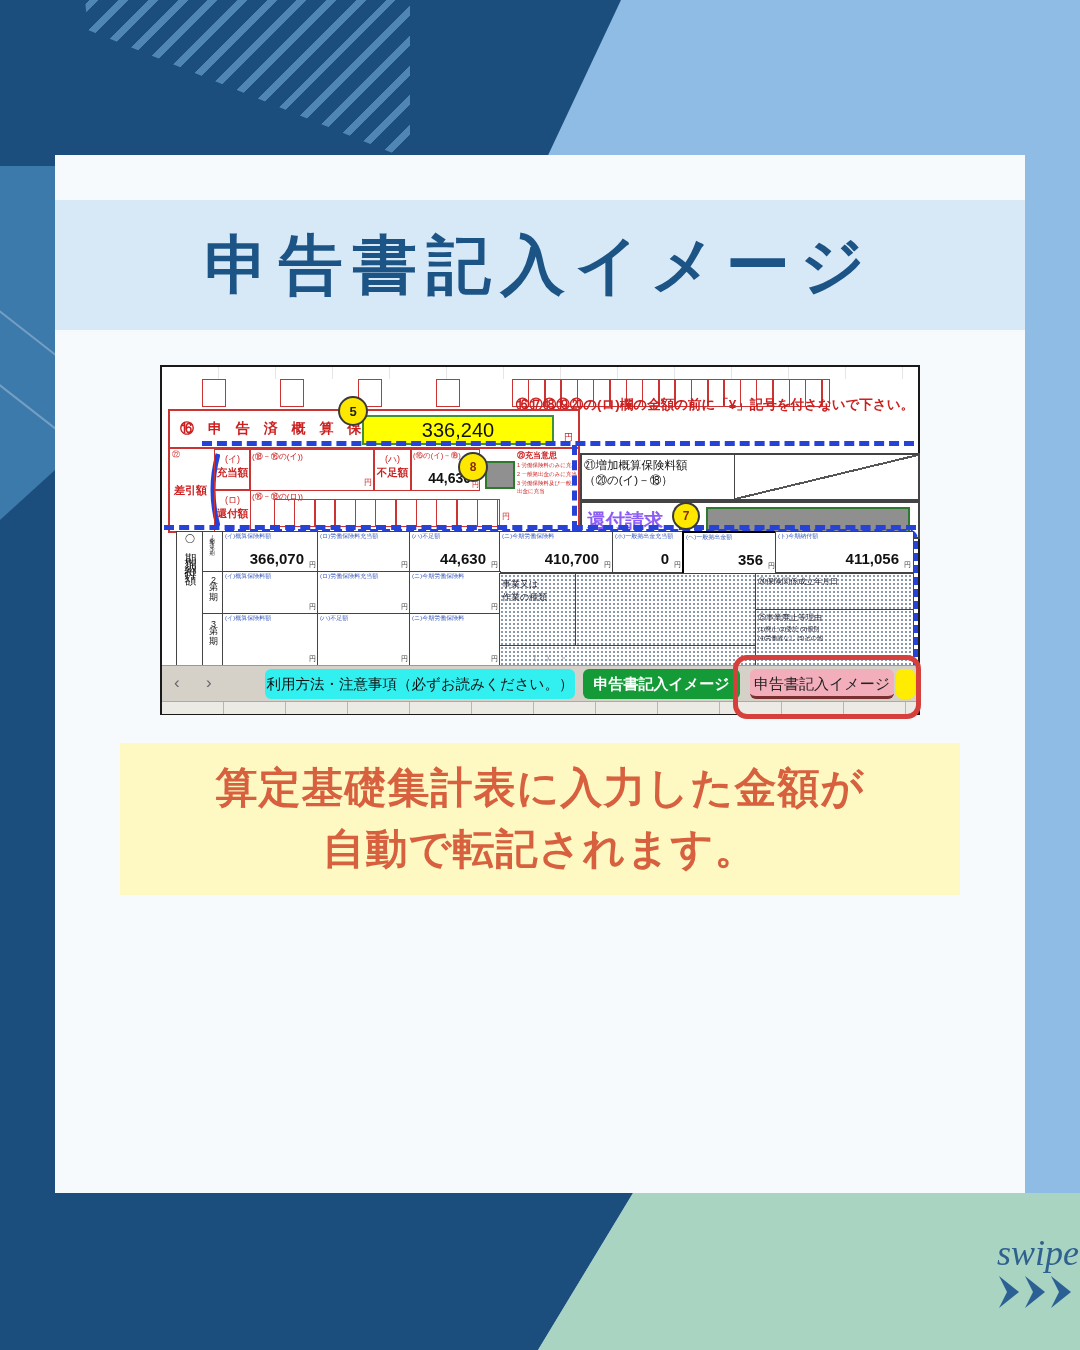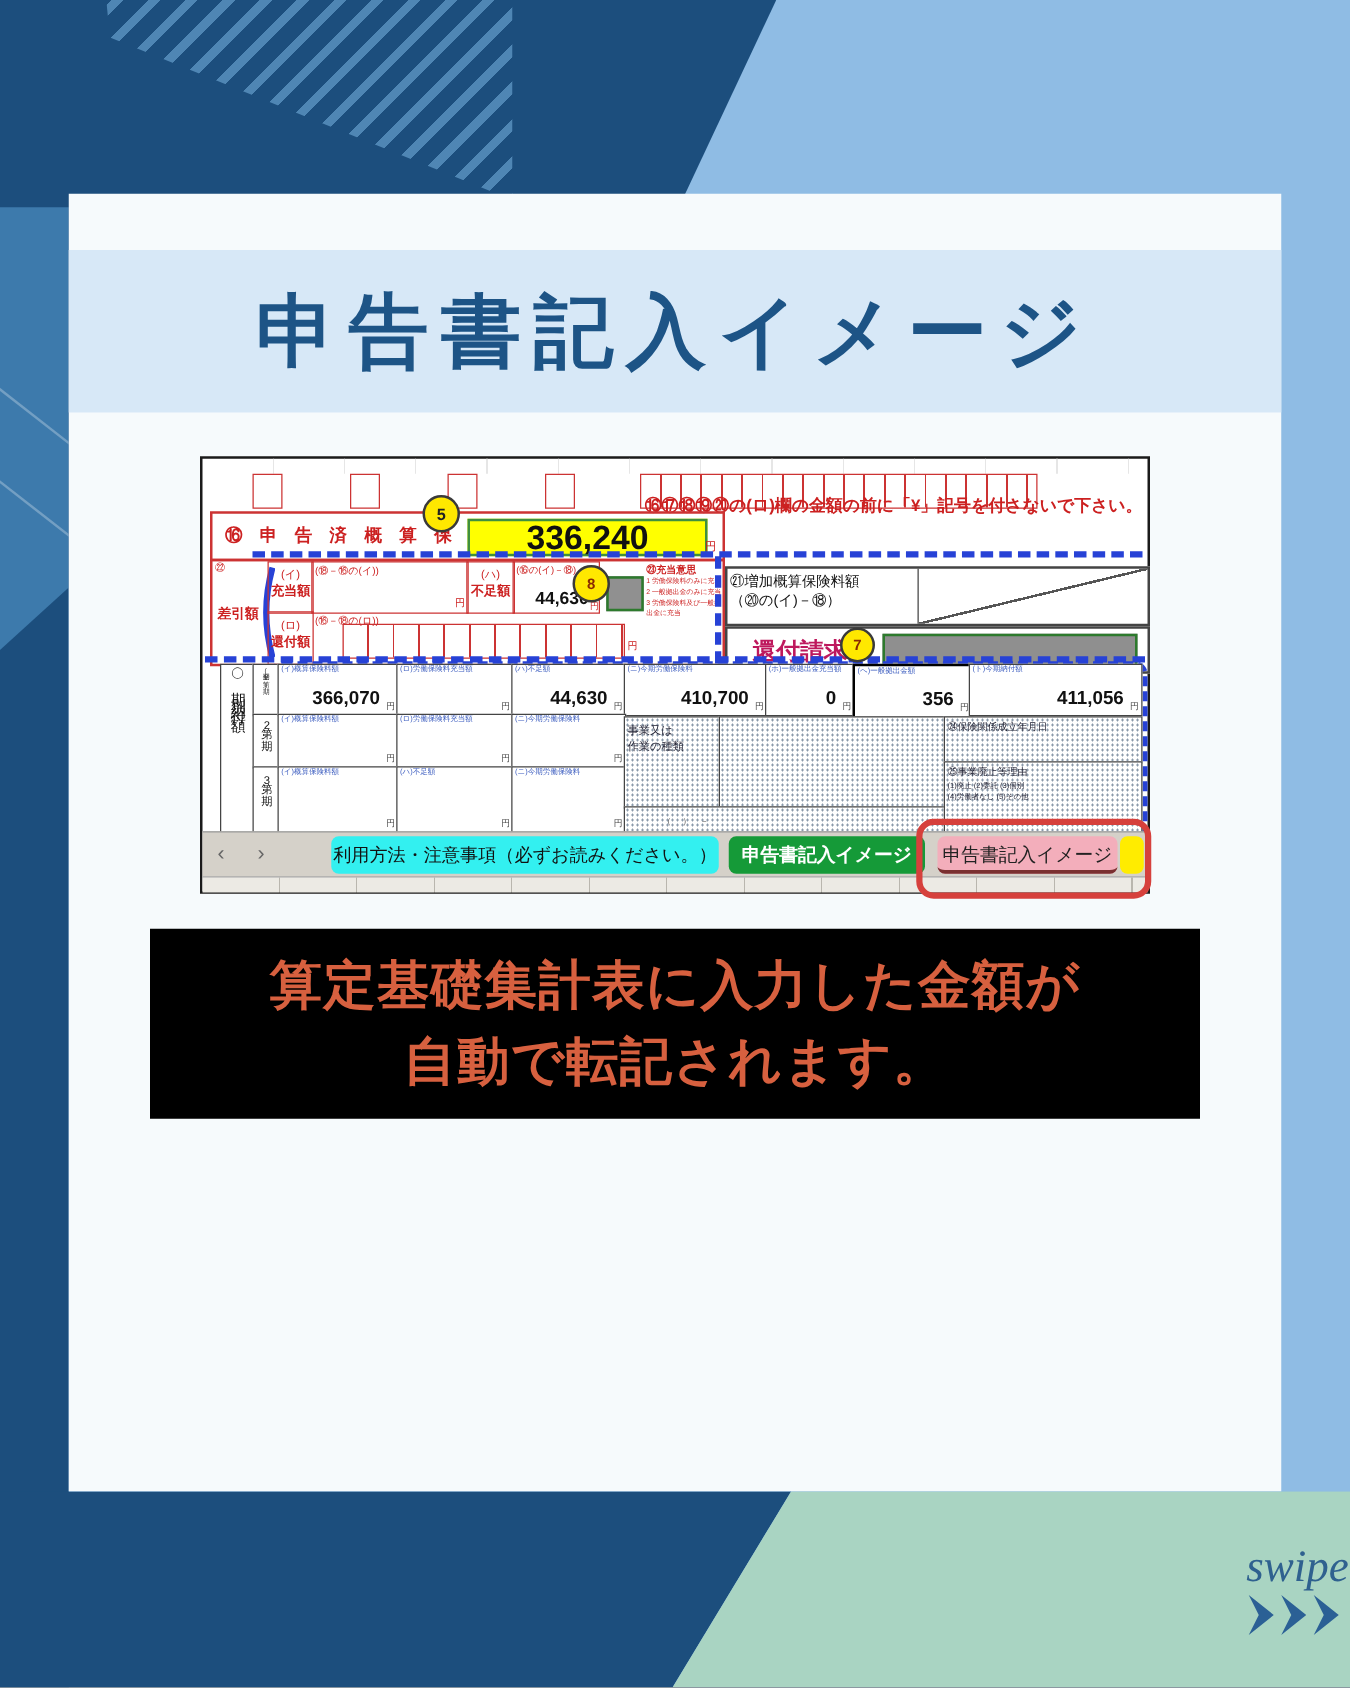--- a/index.html
+++ b/index.html
@@ -37,21 +37,21 @@
   .dashT5{border-top:5px dashed #2742d6;height:0;}
   .dashL5{border-left:5px dashed #2742d6;width:0;}
   .dashT4{border-top:4px dashed #2742d6;height:0;}
   .dashL4{border-left:4px dashed #2742d6;width:0;}
   .thdr{position:absolute;top:1px;left:2px;font-size:6px;color:#3a5bbf;line-height:1.25;}
   .val{position:absolute;right:14px;bottom:5px;font-weight:bold;font-size:15px;color:#111;}
   .yen{position:absolute;right:2px;bottom:2px;font-size:7px;color:#444;}
   .vtext{writing-mode:vertical-rl;text-orientation:upright;}
   .tab{position:absolute;top:302px;height:30px;border-radius:6px;display:flex;align-items:center;justify-content:center;}
   
-  .callout{left:65px;top:588px;width:840px;height:152px;background:#000000;
+  .callout{left:65px;top:588px;width:840px;height:152px;background:#fef9c3;
     display:flex;flex-direction:column;align-items:center;justify-content:center;}
   .callout div{font-size:42px;font-weight:bold;color:#d7603f;line-height:1.45;letter-spacing:1px;}
   .bodytext{left:0;top:768px;width:100%;text-align:center;font-size:42px;font-weight:bold;
     color:#1b4c80;line-height:1.24;letter-spacing:1px;}
   .accent{color:#d7603f;}
   
   .swipe-wrap{right:45px;top:1232px;text-align:right;font-style:italic;}
   .swipe-text{font-family:"Liberation Serif","DejaVu Serif",serif;font-size:36px;color:#2f618f;}
 </style>
 </head>
@@ -82,34 +82,34 @@
       <div class="cellR" style="left:40px;top:12px;width:22px;height:26px;"></div>
       <div class="cellR" style="left:118px;top:12px;width:22px;height:26px;"></div>
       <div class="cellR" style="left:196px;top:12px;width:22px;height:26px;"></div>
       <div class="cellR" style="left:274px;top:12px;width:22px;height:26px;"></div>
       <div class="cellR" style="left:350px;top:12px;width:316px;height:26px;background:repeating-linear-gradient(90deg,transparent 0 14.8px,#cc3333 14.8px 16.3px);"></div>
 
       <div class="abs red" style="left:330px;top:29px;width:422px;text-align:right;font-size:13.5px;font-weight:bold;">⑯⑰⑱⑲⑳の(ロ)欄の金額の前に「¥」記号を付さないで下さい。</div>
 
       <div class="cellR" style="left:6px;top:42px;width:408px;height:36px;border-width:2px;">
         <span class="abs red" style="left:10px;top:9px;font-size:14px;font-weight:bold;letter-spacing:5px;">⑯ 申 告 済 概 算 保 険 料 額</span>
-        <div class="abs" style="left:192px;top:4px;width:188px;height:26px;background:#ffff00;border:2px solid #3f8f3f;display:flex;align-items:center;justify-content:center;font-size:27px;font-weight:bold;color:#111;margin-left:12px;">336,240</div>
+        <div class="abs" style="left:192px;top:4px;width:188px;height:26px;background:#ffff00;border:2px solid #3f8f3f;display:flex;align-items:center;justify-content:center;font-size:20px;font-weight:normal;color:#111;">336,240</div>
         <span class="abs red" style="right:5px;bottom:3px;font-size:9px;">円</span>
       </div>
       <div class="marker" style="left:176px;top:29px;width:26px;height:26px;font-size:13px;">5</div>
 
       <div class="cellK" style="left:418px;top:86px;width:336px;height:44px;border-width:2px;display:flex;">
         <div style="width:148px;font-size:11.5px;color:#111;padding:3px 2px;">
           <div>㉑増加概算保険料額</div>
           <div>（⑳の(イ)－⑱）</div>
         </div>
         <div class="diag" style="flex:1;border-left:1.5px solid #444;"></div>
       </div>
       <div class="cellK" style="left:418px;top:134px;width:336px;height:34px;border-width:2px;">
-        <span class="abs" style="left:20px;top:5px;font-size:19px;font-weight:bold;color:#be185d;">還付請求</span>
+        <span class="abs" style="left:5px;top:5px;font-size:19px;font-weight:bold;color:#8b5cf6;">還付請求</span>
         <div class="abs" style="left:124px;top:4px;width:200px;height:24px;background:#8f8f8f;border:2px solid #2d7a2d;"></div>
       </div>
       <div class="marker" style="left:510px;top:135px;width:24px;height:24px;font-size:12px;color:#8a2a00;">7</div>
 
       <div class="cellR" style="left:6px;top:80px;width:408px;height:82px;border-width:2px;">
         <span class="abs red" style="left:2px;top:1px;font-size:8px;">㉒</span>
         <span class="abs red" style="left:4px;top:34px;font-size:11px;font-weight:bold;">差引額</span>
         <svg class="abs" style="left:36px;top:3px;" width="14" height="76">
           <path d="M12 2 Q2 38 12 74" stroke="#2742d6" stroke-width="5" fill="none"></path>
         </svg>

